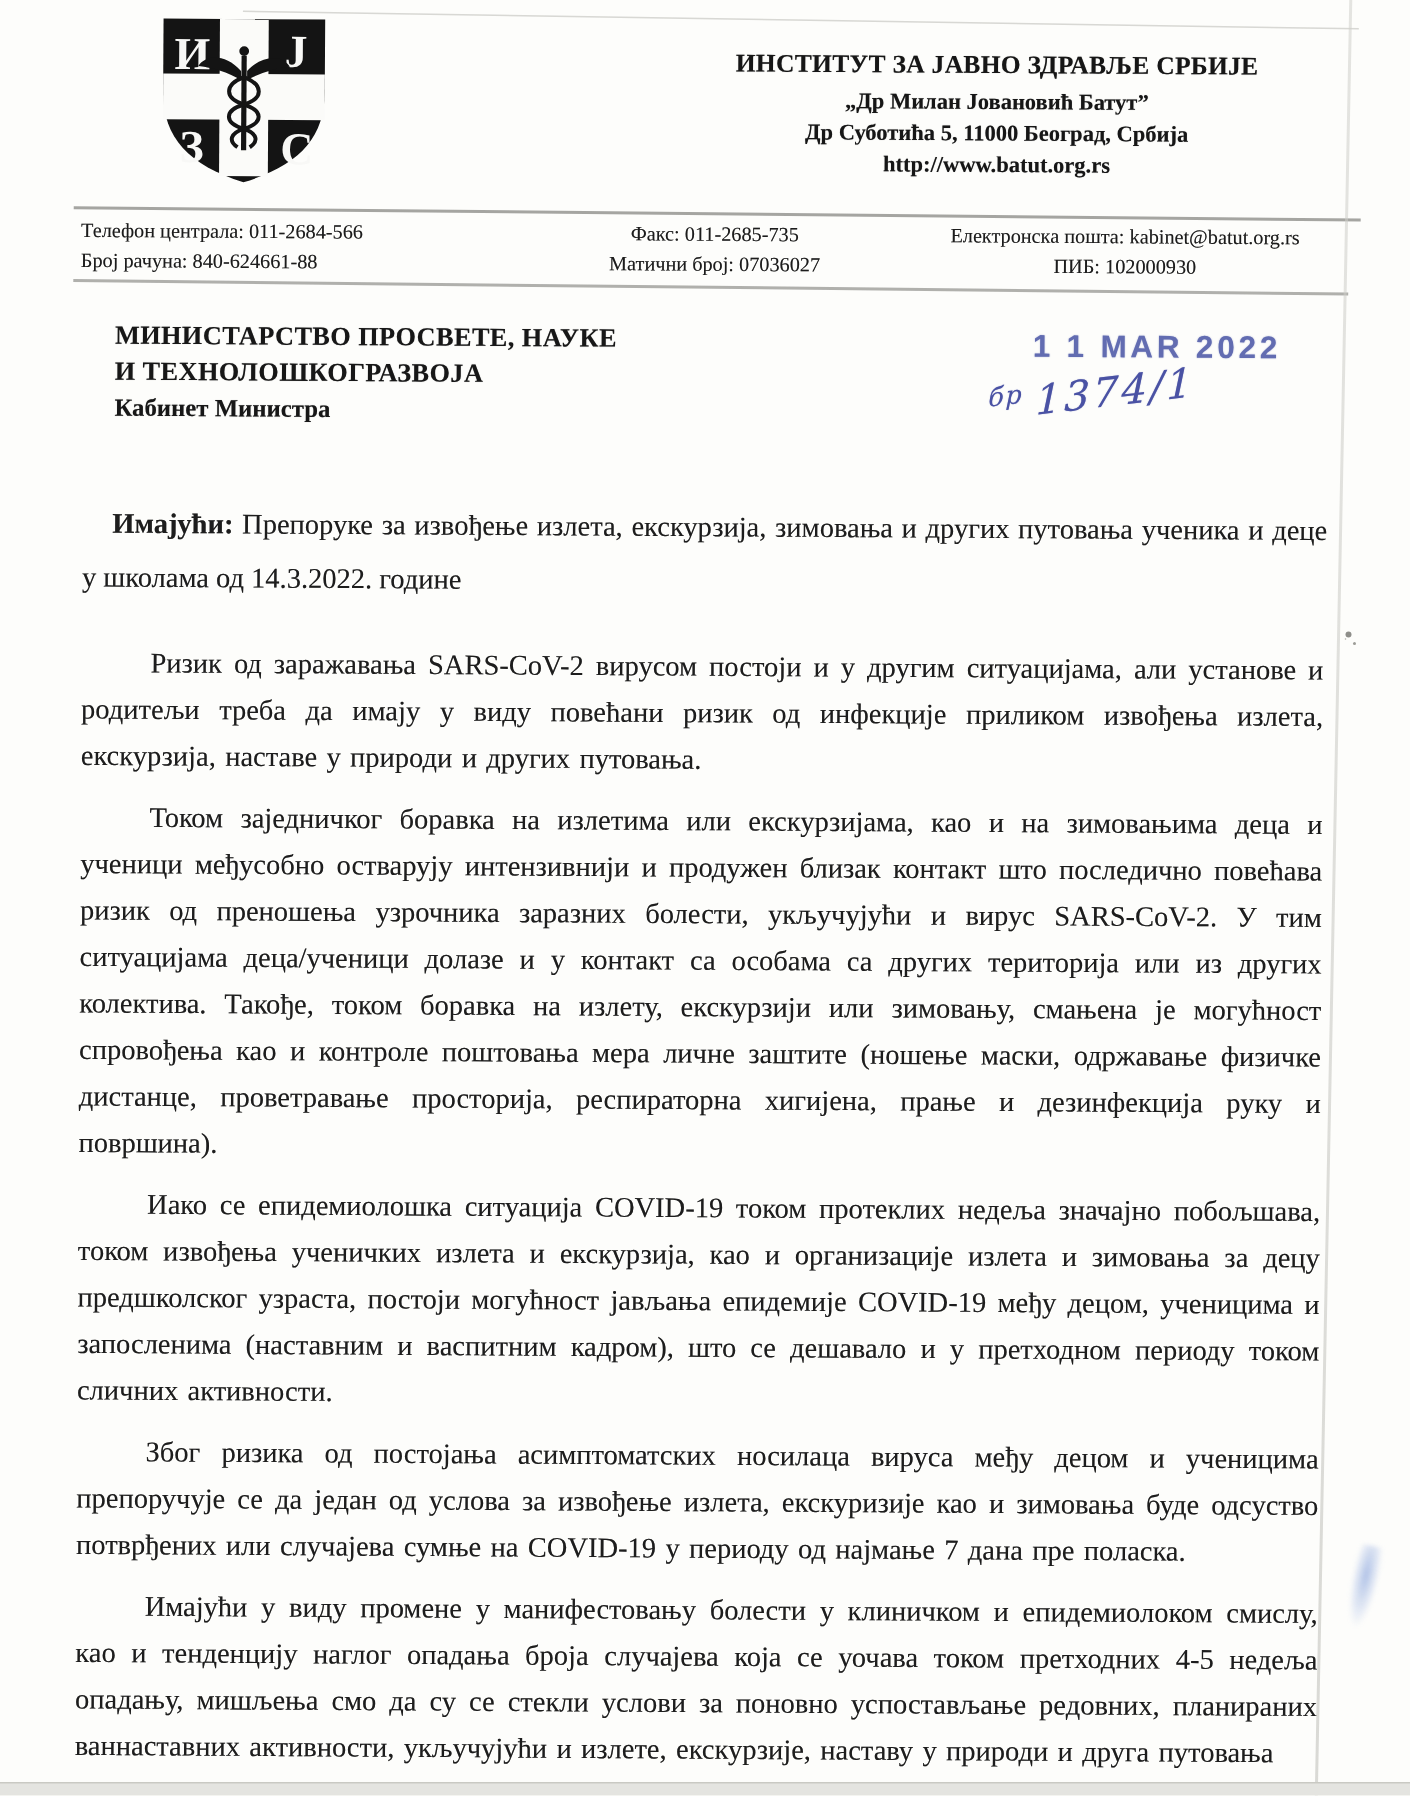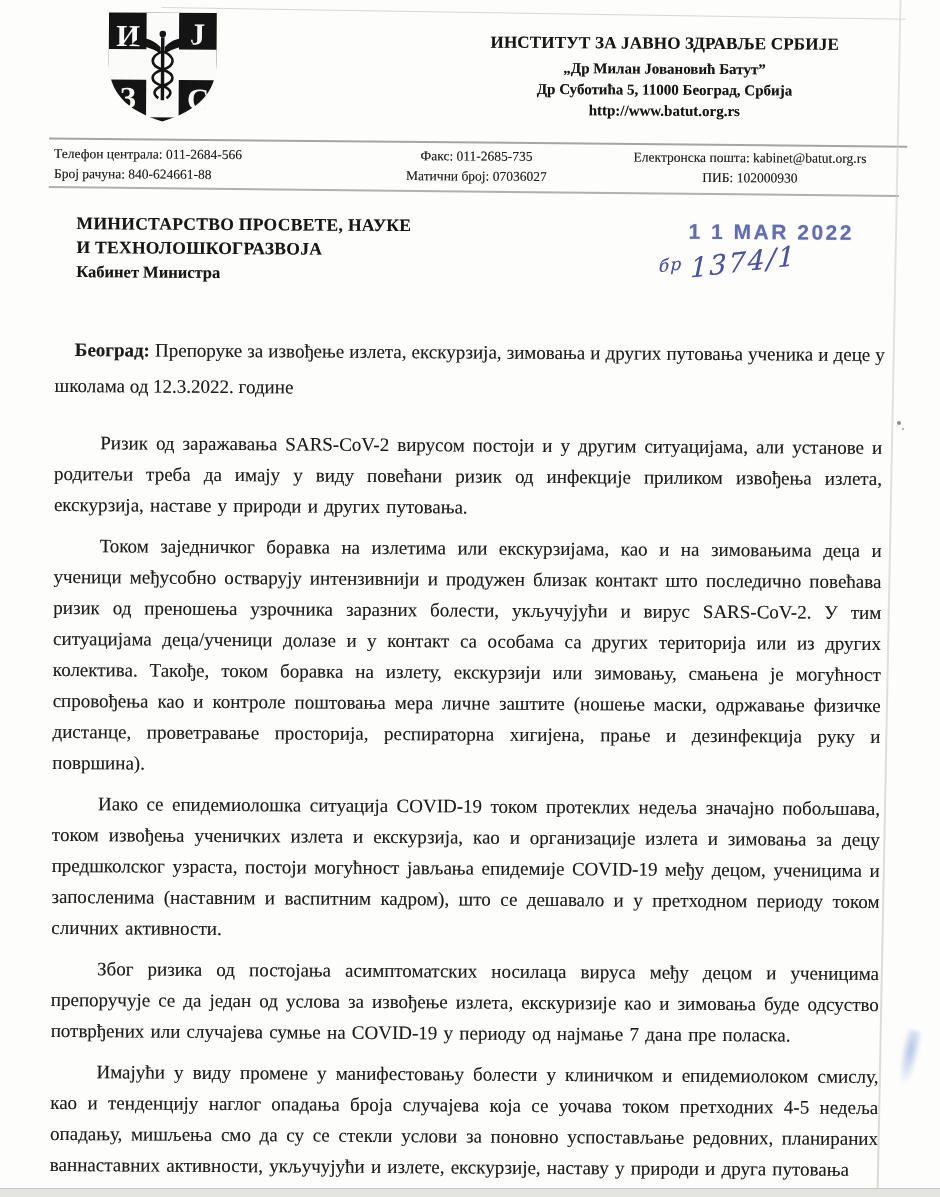--- a/index.html
+++ b/index.html
@@ -170,21 +170,21 @@
       <div class="r-small">Кабинет Министра</div>
     </div>
 
     <div class="stamp-date">1 1 MAR 2022</div>
     <div class="stamp-number">
       <span class="pfx">бр</span>
       <span class="val">1374/1</span>
     </div>
 
     <div class="subject">
-      <span class="lbl">Београд:</span><span> Препоруке за извођење излета, екскурзија, зимовања и других путовања ученика и деце у школама од 12.3.2022. године</span>
+      <span class="lbl">Имајући:</span><span> Препоруке за извођење излета, екскурзија, зимовања и других путовања ученика и деце у школама од 14.3.2022. године</span>
     </div>
 
     <div class="bodytext">
       <p>Ризик од заражавања SARS-CoV-2 вирусом постоји и у другим ситуацијама, али установе и родитељи треба да имају у виду повећани ризик од инфекције приликом извођења излета, екскурзија, наставе у природи и других путовања.</p>
       <p>Током заједничког боравка на излетима или екскурзијама, као и на зимовањима деца и ученици међусобно остварују интензивнији и продужен близак контакт што последично повећава ризик од преношења узрочника заразних болести, укључујући и вирус SARS-CoV-2. У тим ситуацијама деца/ученици долазе и у контакт са особама са других територија или из других колектива. Такође, током боравка на излету, екскурзији или зимовању, смањена је могућност спровођења као и контроле поштовања мера личне заштите (ношење маски, одржавање физичке дистанце, проветравање просторија, респираторна хигијена, прање и дезинфекција руку и површина).</p>
       <p>Иако се епидемиолошка ситуација COVID-19 током протеклих недеља значајно побољшава, током извођења ученичких излета и екскурзија, као и организације излета и зимовања за децу предшколског узраста, постоји могућност јављања епидемије COVID-19 међу децом, ученицима и запосленима (наставним и васпитним кадром), што се дешавало и у претходном периоду током сличних активности.</p>
       <p>Због ризика од постојања асимптоматских носилаца вируса међу децом и ученицима препоручује се да један од услова за извођење излета, екскуризије као и зимовања буде одсуство потврђених или случајева сумње на COVID-19 у периоду од најмање 7 дана пре поласка.</p>
       <p>Имајући у виду промене у манифестовању болести у клиничком и епидемиолоком смислу, као и тенденцију наглог опадања броја случајева која се уочава током претходних 4-5 недеља опадању, мишљења смо да су се стекли услови за поновно успостављање редовних, планираних ваннаставних активности, укључујући и излете, екскурзије, наставу у природи и друга путовања</p>
     </div>
 

